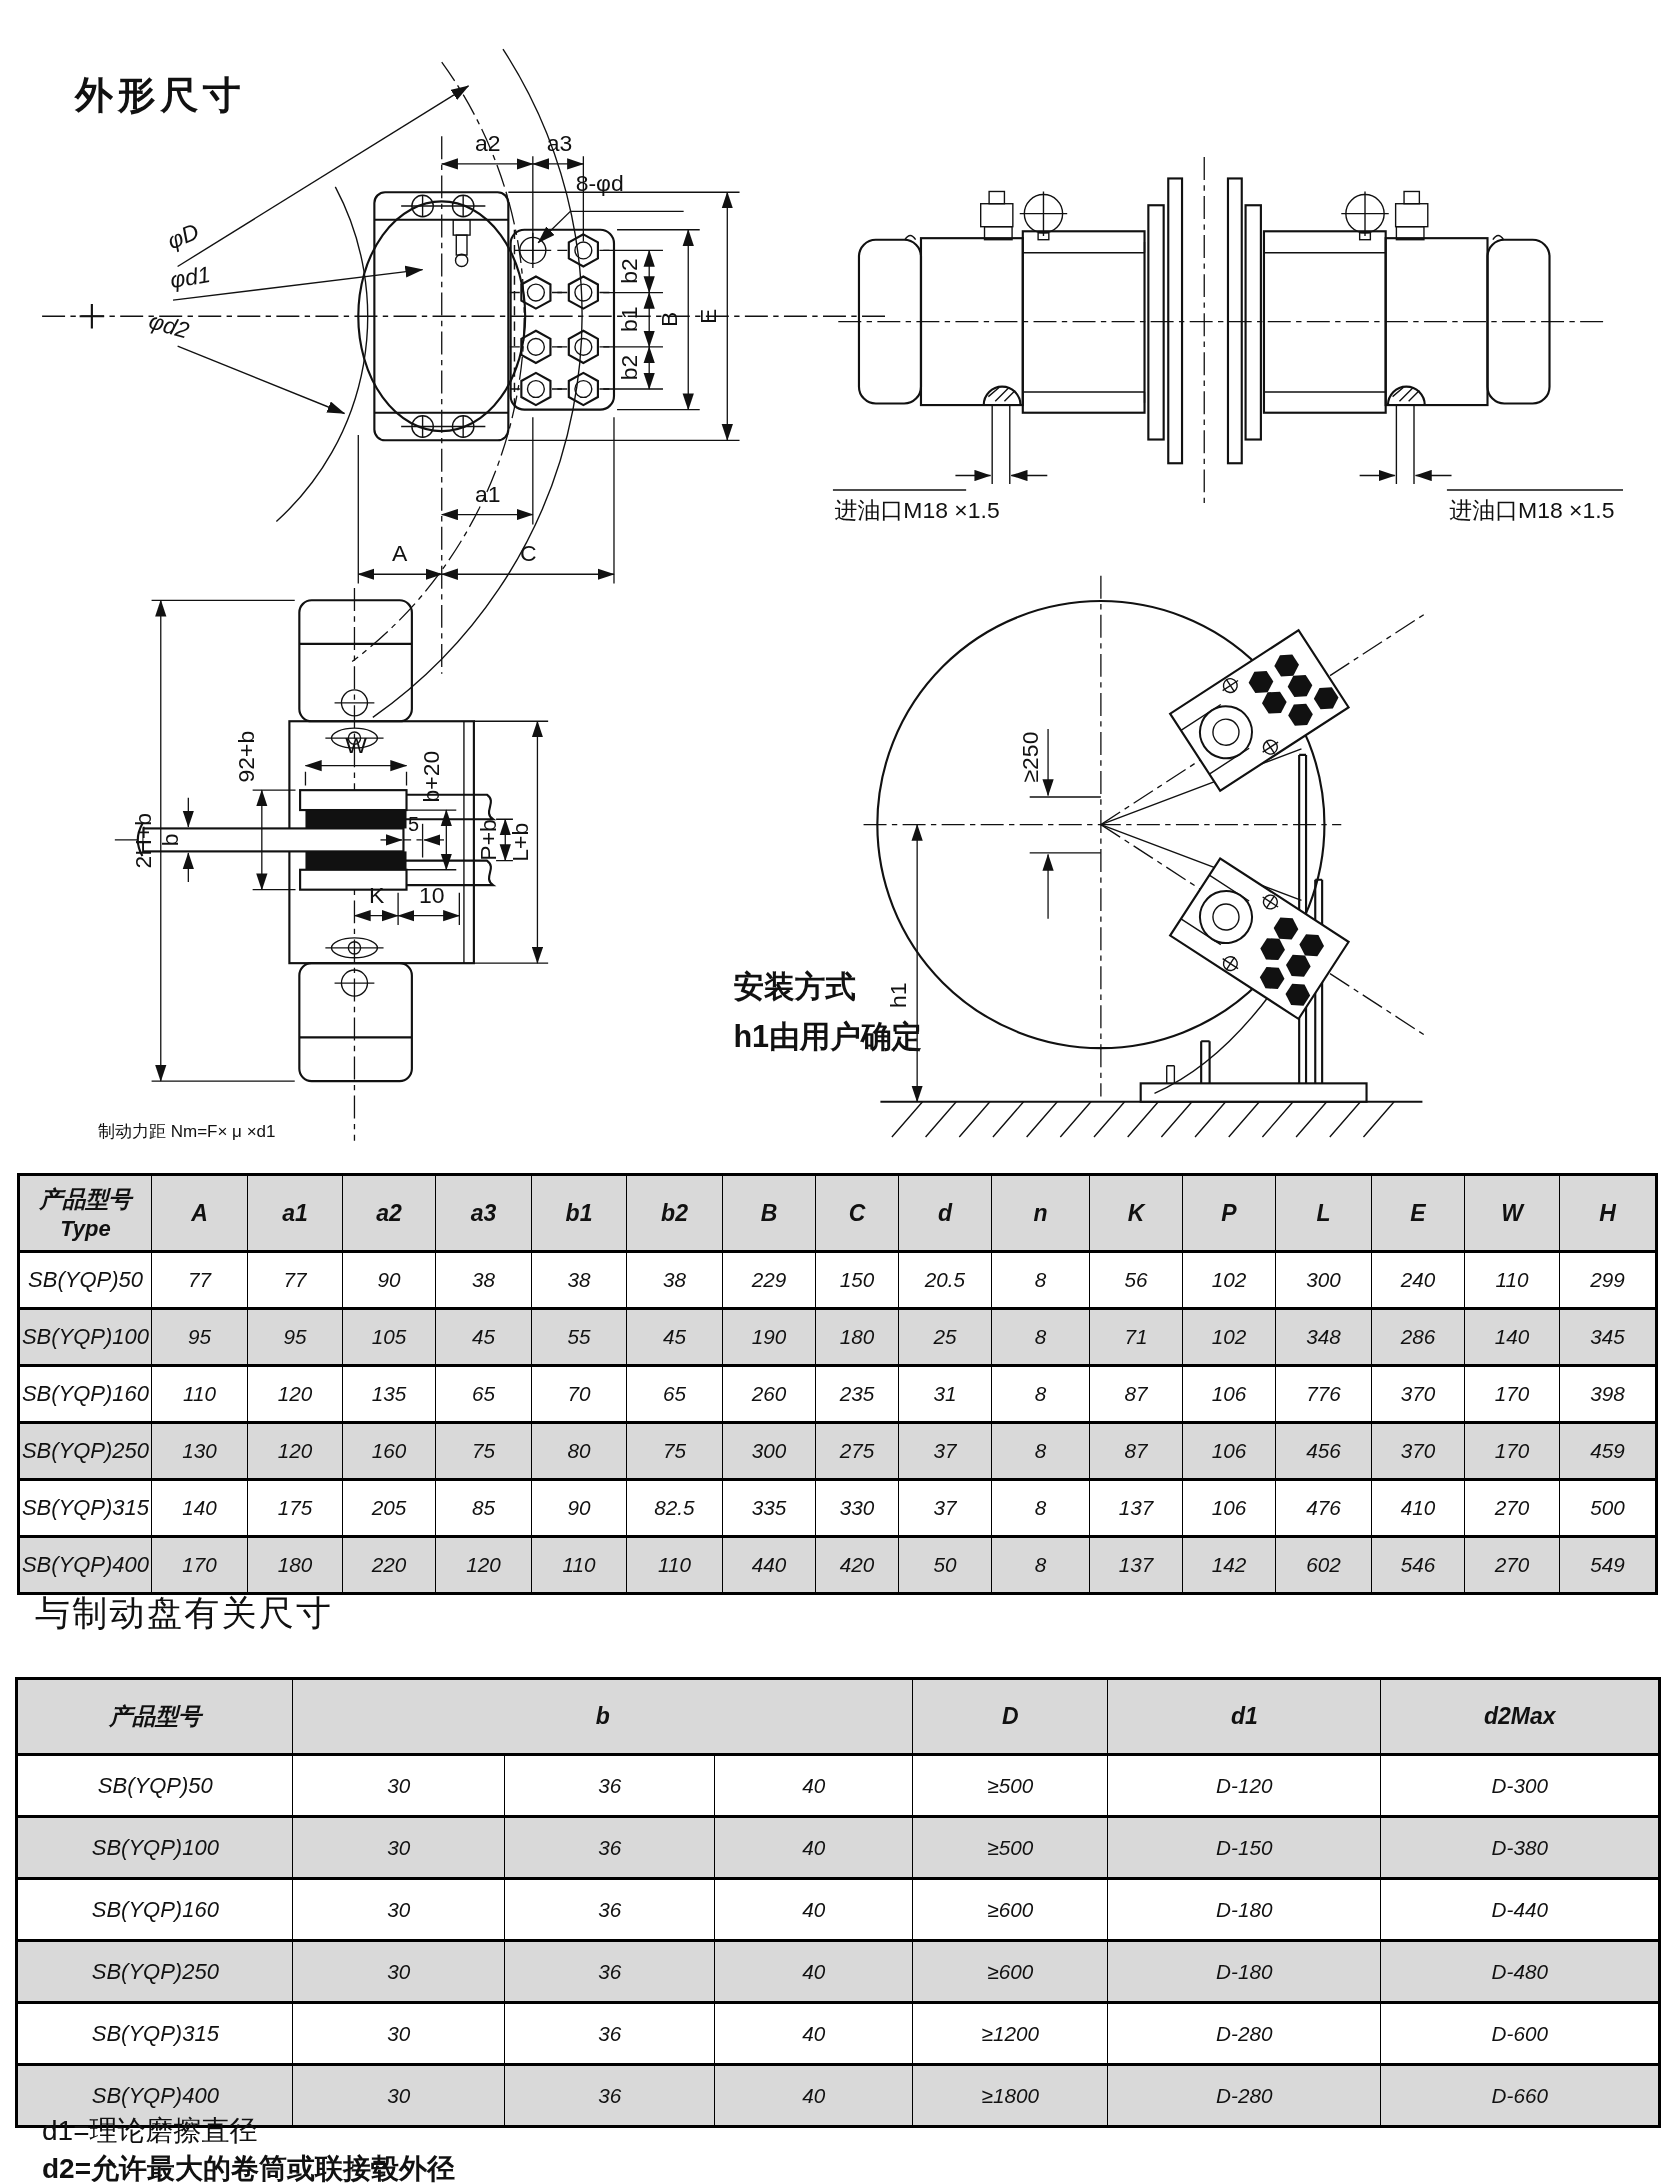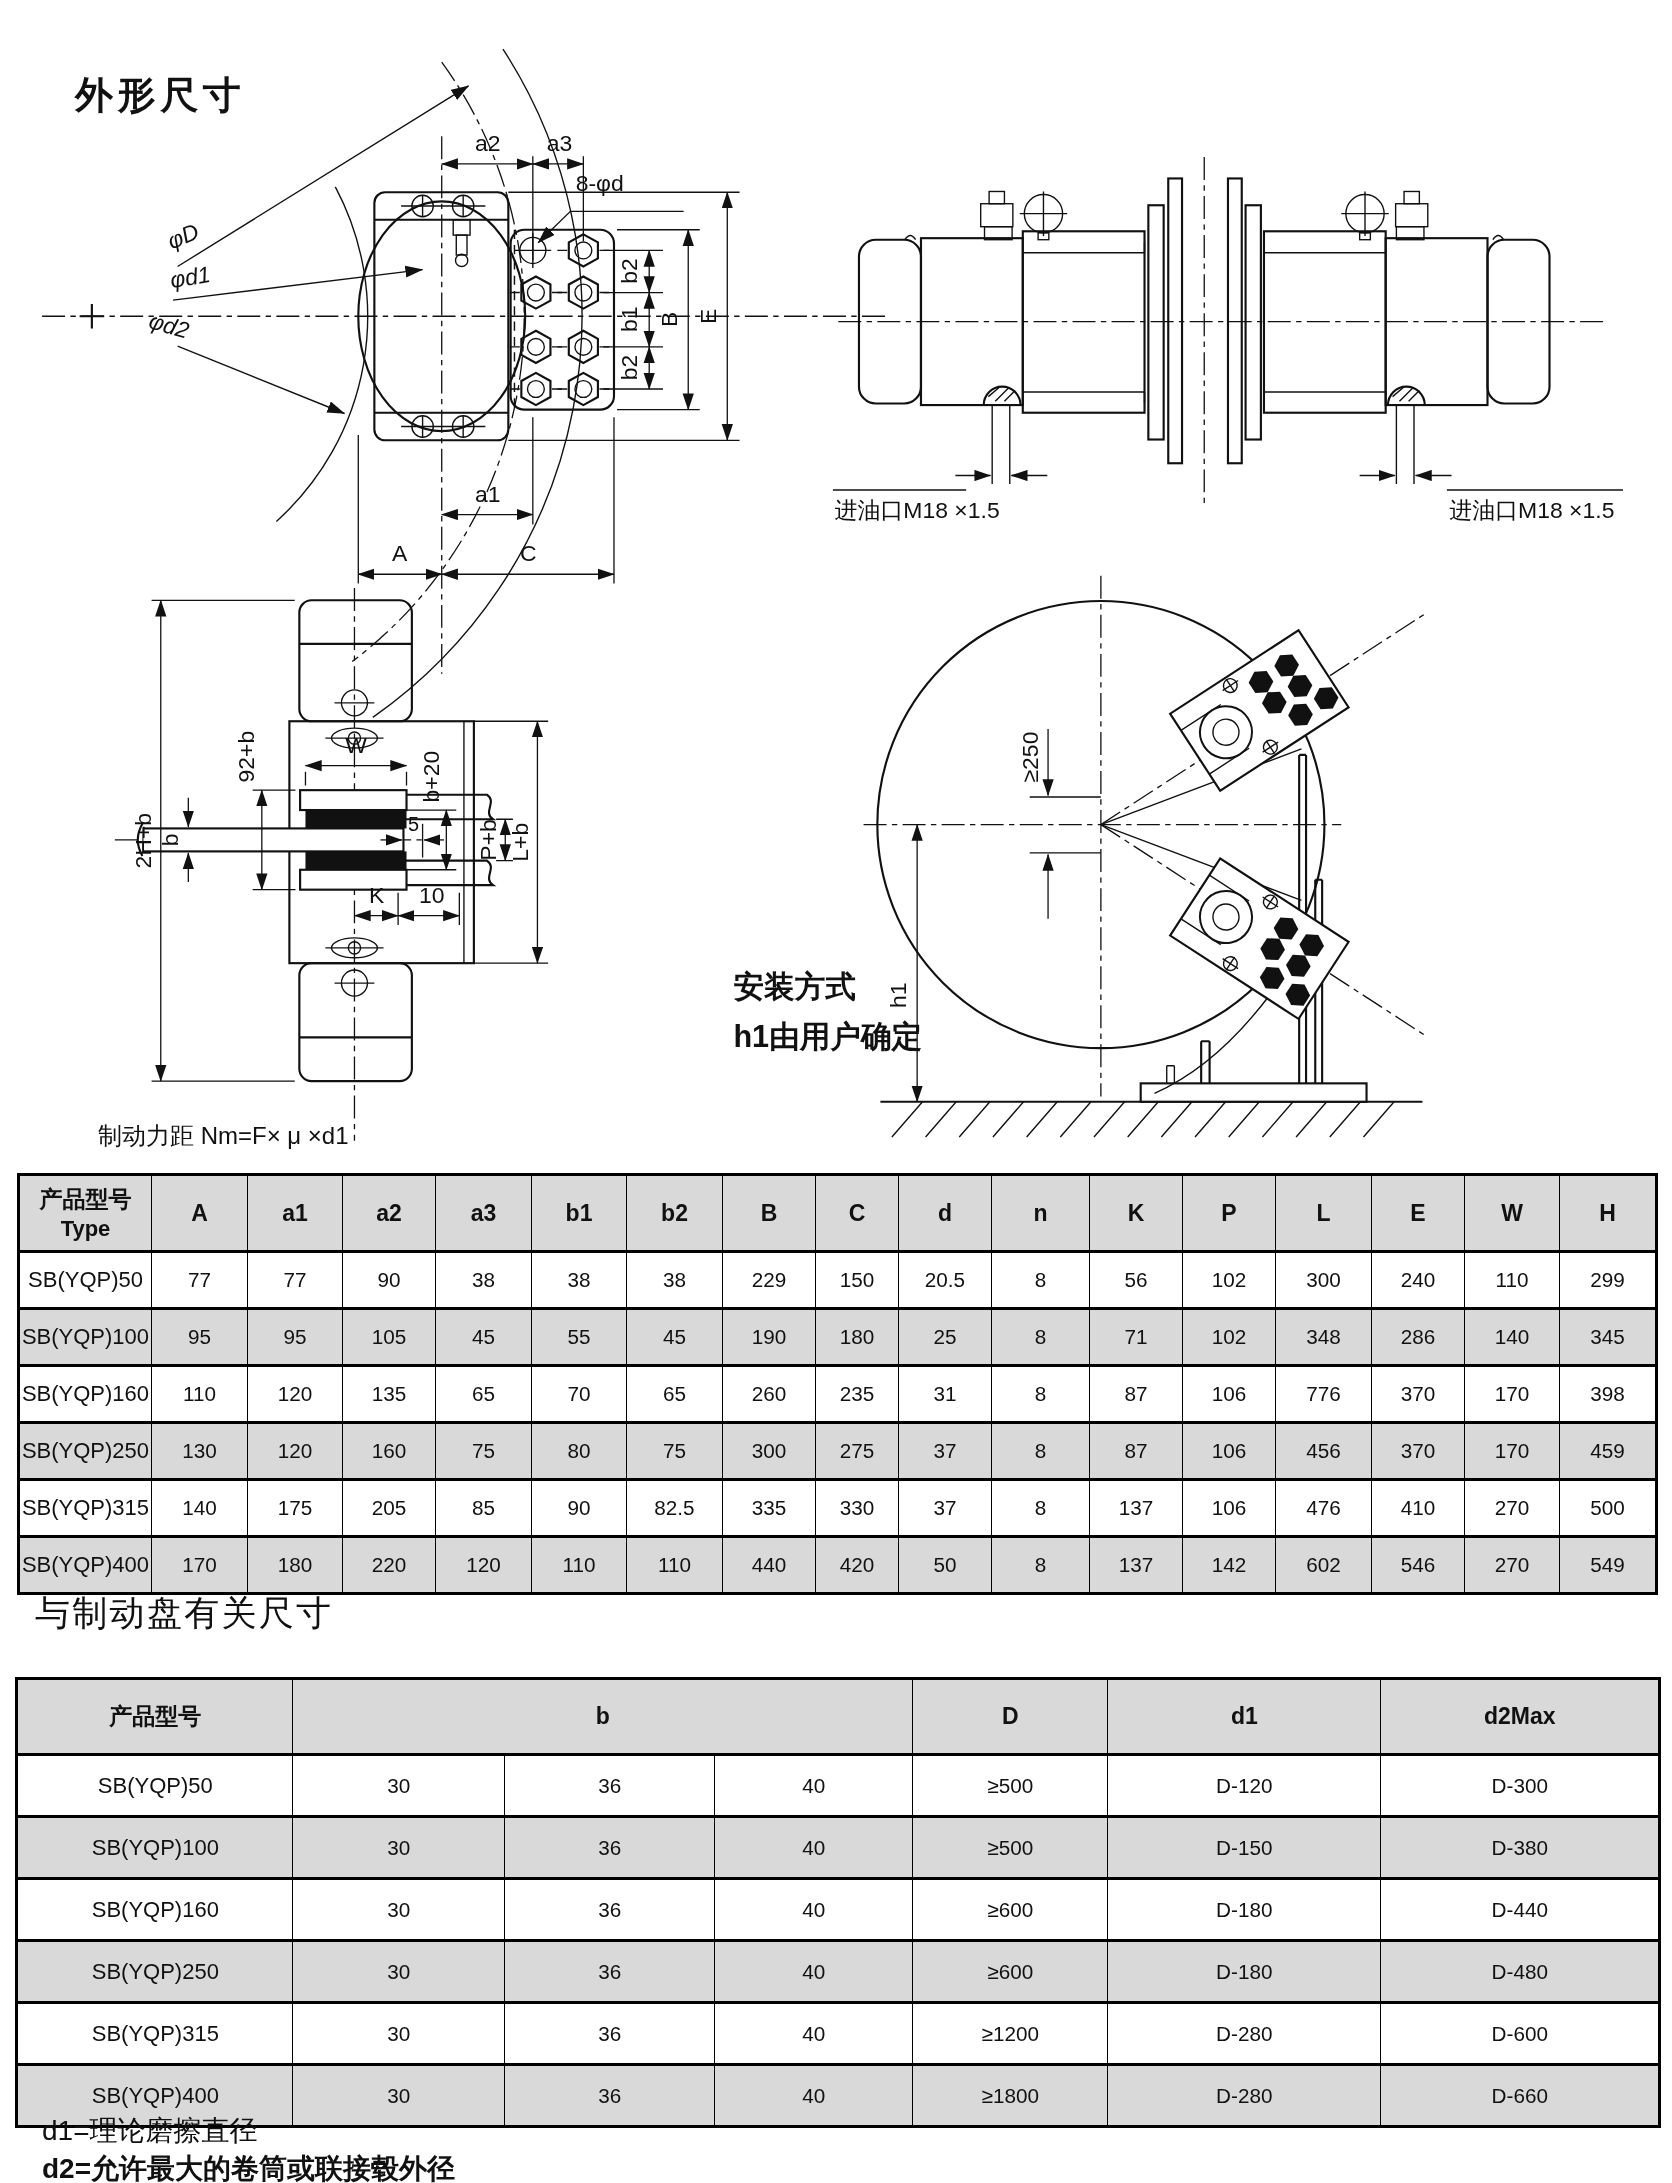--- a/index.html
+++ b/index.html
@@ -1,36 +1,36 @@
 <!DOCTYPE html>
 <html style="font-size:12.3px"><head>
 <meta charset="utf-8">
 <style>
   html,body{margin:0;padding:0;background:#e8e8e8;}
   #page{position:relative;width:1672px;height:2183px;background:#ffffff;overflow:hidden;
         font-family:"Liberation Sans","DejaVu Sans",sans-serif;color:#111;}
   .abs{position:absolute;}
   #title1{left:75px;top:70px;font-size:38px;font-weight:bold;letter-spacing:4.6px;text-align:center;}
-  #formula{left:98px;top:1120px;font-size:24px;}
+  #formula{left:98px;top:1120px;font-size:17px;}
   #title2{left:35px;top:1590px;font-size:35px;font-weight:normal;letter-spacing:2.3px;}
   #note1{left:42px;top:2112px;font-size:28px;font-weight:400;}
   #note2{left:42px;top:2150px;font-size:28px;font-weight:600;}
   svg text{font-family:"Liberation Sans","DejaVu Sans",sans-serif;fill:#111;}
   .lab{font-size:30px;}
   .lab-s{font-size:26px;}
   .it{font-style:italic;}
   .cap{font-size:40px;font-weight:bold;}
   .s{fill:none;stroke:#111;stroke-width:2.8;}
   .sn{fill:none;stroke:#111;stroke-width:1.8;}
   .sw{fill:#fff;stroke:#111;stroke-width:2.8;}
   .cl{fill:none;stroke:#111;stroke-width:1.7;stroke-dasharray:30 7 7 7;}
   .dsh{fill:none;stroke:#111;stroke-width:1.9;stroke-dasharray:12 8;}
   .dim{fill:none;stroke:#111;stroke-width:1.7;}
   .blk{fill:#111;stroke:none;}
-  table{border-collapse:collapse;table-layout:fixed;background:#fff;}
+  table{border-collapse:collapse;table-layout:fixed;background:#fff;font-style:italic;}
   #table1{position:absolute;left:17px;top:1173px;border:3.8px solid #000;}
   #table2{position:absolute;left:15.3px;top:1677px;border:3.8px solid #000;}
   th,td{border:1.5px solid #000;border-top-width:3.1px;border-bottom-width:3.1px;
         text-align:center;vertical-align:middle;padding:0;font-size:20.7px;}
   th{background:#d9d9d9;font-weight:bold;font-size:23px;}
   #table1 th{height:74px;} #table1 td{height:54px;}
   #table2 th{height:73px;} #table2 td{height:59px;}
   tr.shade td{background:#d9d9d9;}
   .type-cell{font-size:22px;}
   .th-type-l1{font-size:23px;font-weight:bold;line-height:31px;}

